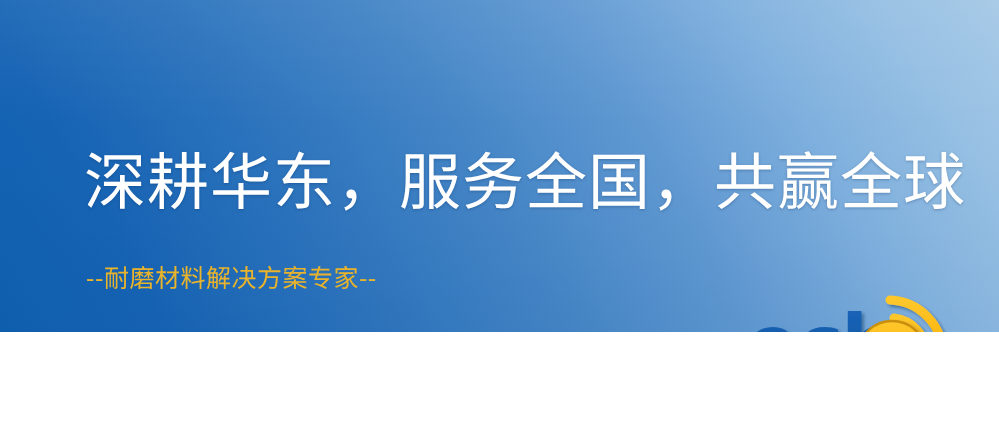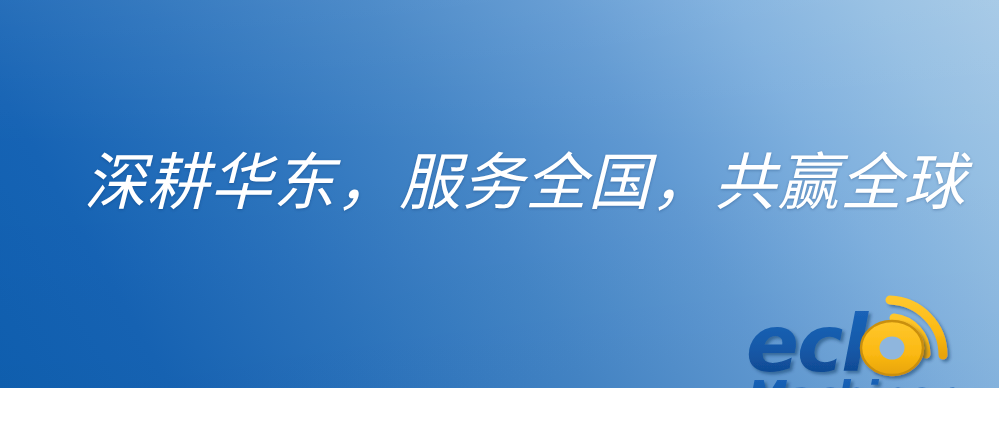--- a/index.html
+++ b/index.html
@@ -5,35 +5,34 @@
 <style>
   html, body {
     margin: 0;
     padding: 0;
     background: #ffffff;
   }
 
   #banner {
     position: relative;
     width: 999px;
-    height: 388px;
+    height: 332px;
     overflow: hidden;
     font-family: "Liberation Sans", "DejaVu Sans", sans-serif;
     
     background:
       linear-gradient(60deg,
         #0f5fb0 0%,
         #1663b4 14%,
         #2a72bc 30%,
         #4485c6 48%,
         #6099d2 64%,
         #7fb0de 78%,
         #95bfe3 90%,
         #a4c8e6 100%);
-    font-style: italic;
   }
 
   
   #banner::after {
     content: "";
     position: absolute;
     inset: 0;
     pointer-events: none;
     background: linear-gradient(180deg,
         rgba(255,255,255,0.05) 0%,
@@ -79,20 +78,21 @@
   }
   .logo svg { display: block; width: 100%; height: 100%; }
 </style>
 </head>
 <body>
 
 <div id="banner">
 
   <div class="headline">深耕华东，服务全国，共赢全球</div>
 
+  <div class="subtitle">--耐磨材料解决方案专家--</div>
 
   <div class="logo">
     <svg viewBox="0 0 255 130" xmlns="http://www.w3.org/2000/svg" aria-hidden="true">
       <defs>
         <filter id="logoShadow" x="-20%" y="-20%" width="150%" height="150%">
           <feDropShadow dx="2.5" dy="2.5" stdDeviation="1.6" flood-color="#0a2d57" flood-opacity="0.45"></feDropShadow>
         </filter>
         <linearGradient id="blueGrad" x1="0" y1="0" x2="0" y2="1">
           <stop offset="0%" stop-color="#1c66bd"></stop>
           <stop offset="55%" stop-color="#1459a8"></stop>

